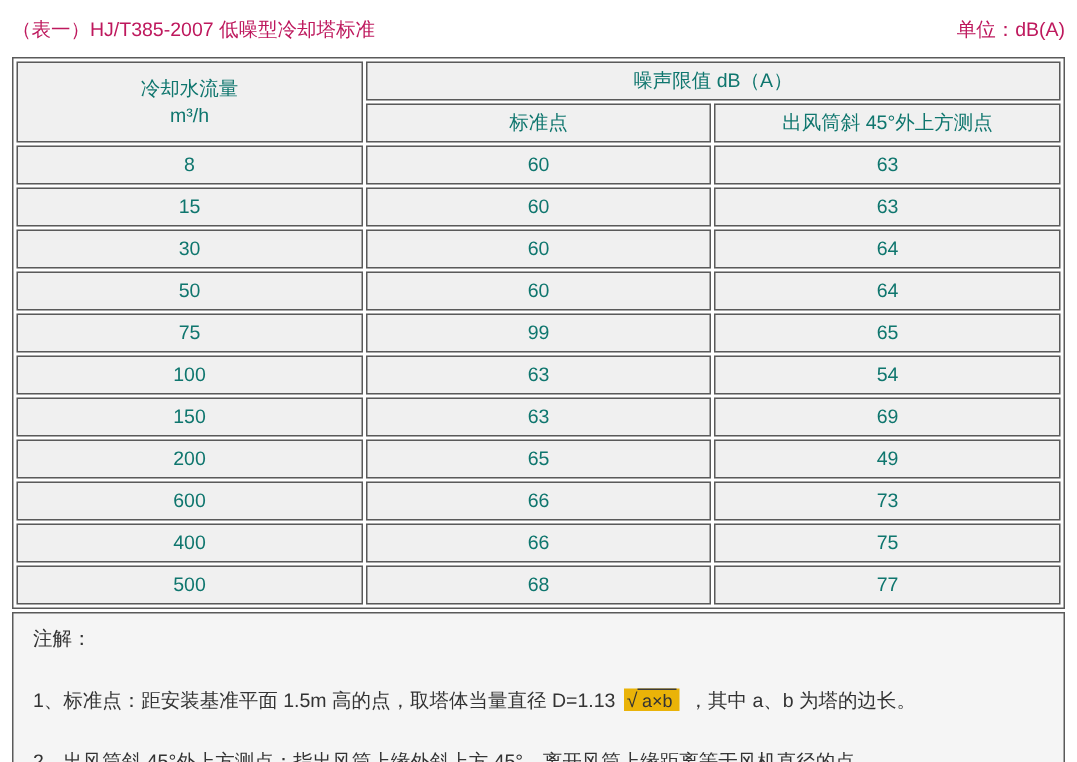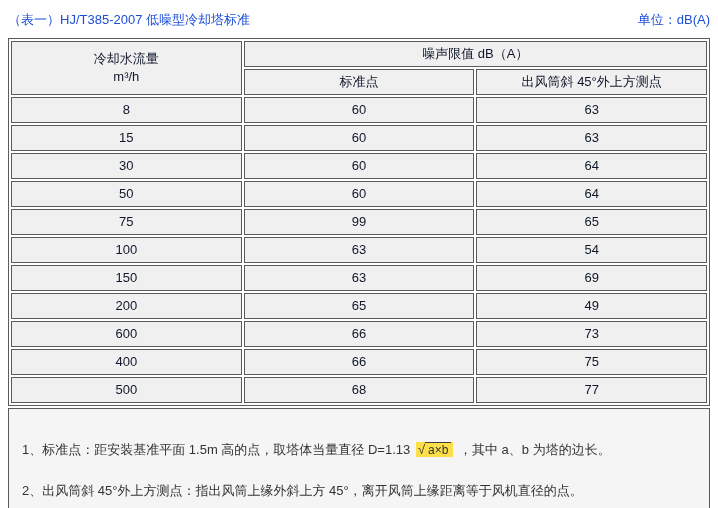--- a/index.html
+++ b/index.html
@@ -14,60 +14,60 @@
     box-sizing: border-box;
     padding: 8px;
     background: #ffffff;
     overflow: hidden;
   }
   .title-bar {
     display: flex;
     justify-content: space-between;
     align-items: baseline;
     font-size: 13px;
-    color: #1d4ed8;
+    color: #be185d;
     padding: 3px 0 9px 0;
   }
   table.noise-table {
     width: 100%;
     table-layout: fixed;
     border-collapse: separate;
     border-spacing: 2px;
     background: #ffffff;
     border: 1px solid #5a5a5a;
   }
   table.noise-table th,
   table.noise-table td {
     background: #f0f0f0;
     border: 1px solid #5a5a5a;
     text-align: center;
     vertical-align: middle;
     font-size: 13px;
     font-weight: normal;
-    color: #0f172a;
+    color: #0f766e;
     padding: 2px 4px;
     height: 20px;
     line-height: 1.25;
   }
   table.noise-table th.flow-header { line-height: 1.35; }
   .notes {
     box-sizing: border-box;
     border: 1px solid #5a5a5a;
     background: #f5f5f5;
     margin-top: 2px;
     padding: 9px 13px 12px 13px;
     font-size: 13px;
     color: #333333;
     height: 118px;
   }
   .notes p { margin: 0; line-height: 1.3; }
   .notes p.note-line { margin-top: 24px; }
   .sqrt {
     white-space: nowrap;
-    background: #fde047;
+    background: #eab308;
     padding: 0 2px;
     margin: 0 2px;
   }
   .rad-sign { font-size: 13px; }
   .radicand {
     border-top: 1px solid #3c3c3c;
     padding: 0 3px;
     font-size: 12px;
   }
 </style>
@@ -148,20 +148,21 @@
         </tr>
         <tr>
           <td>500</td>
           <td>68</td>
           <td>77</td>
         </tr>
       </tbody>
   </table>
 
   <div class="notes">
+    <p>注解：</p>
     <p class="note-line">
       <span>1、标准点：距安装基准平面 1.5m 高的点，取塔体当量直径 D=1.13</span>
       <span class="sqrt"><span class="rad-sign">√</span><span class="radicand">a×b</span></span>
       <span>，其中 a、b 为塔的边长。</span>
     </p>
     <p class="note-line">2、出风筒斜 45°外上方测点：指出风筒上缘外斜上方 45°，离开风筒上缘距离等于风机直径的点。</p>
   </div>
 
 </div>
 

